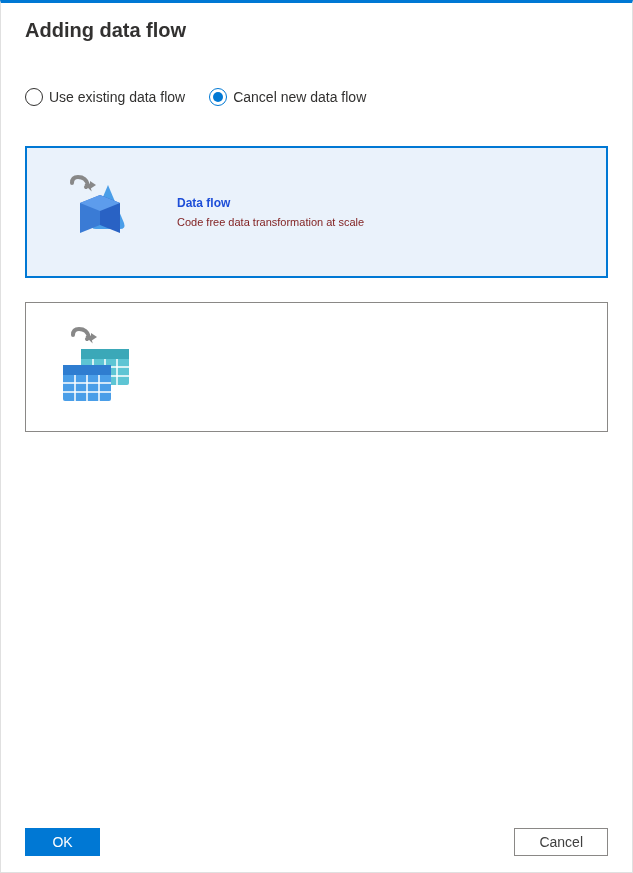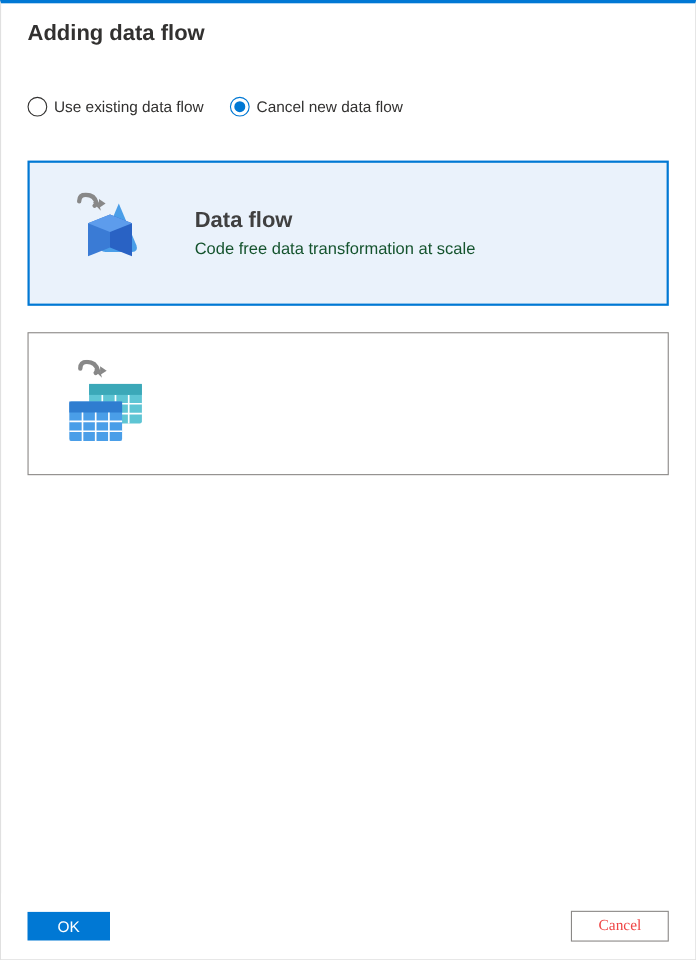--- a/index.html
+++ b/index.html
@@ -79,58 +79,56 @@
       height: 80px;
       display: flex;
       align-items: center;
       justify-content: center;
       flex-shrink: 0;
     }
     .card-content {
       flex: 1;
     }
     .card-title {
-      font-size: 20px;
+      font-size: 12px;
       font-weight: 600;
-      color: #404040;
+      color: #1d4ed8;
       margin-bottom: 6px;
     }
     .card-description {
-      font-size: 15px;
-      color: #14532d;
+      font-size: 11px;
+      color: #7f1d1d;
     }
     .footer {
       position: absolute;
       bottom: 0;
       left: 0;
       right: 0;
       padding: 16px 24px;
       display: flex;
       justify-content: space-between;
-      align-items: center;
       background: #fff;
     }
     .btn {
       padding: 5px 24px;
       font-size: 14px;
       font-family: inherit;
       cursor: pointer;
       min-width: 75px;
       text-align: center;
     }
     .btn-primary {
       background: #0078d4;
       color: #fff;
       border: none;
     }
     .btn-secondary {
       background: #fff;
-      color: #ef4444;
+      color: #404040;
       border: 1px solid #8a8886;
-      font-family: Liberation Serif, serif;
     }
   </style>
 </head>
 <body>
 
 <div class="container">
   <h1 class="title">Adding data flow</h1>
 
   <div class="radio-group">
     <div class="radio-option">

